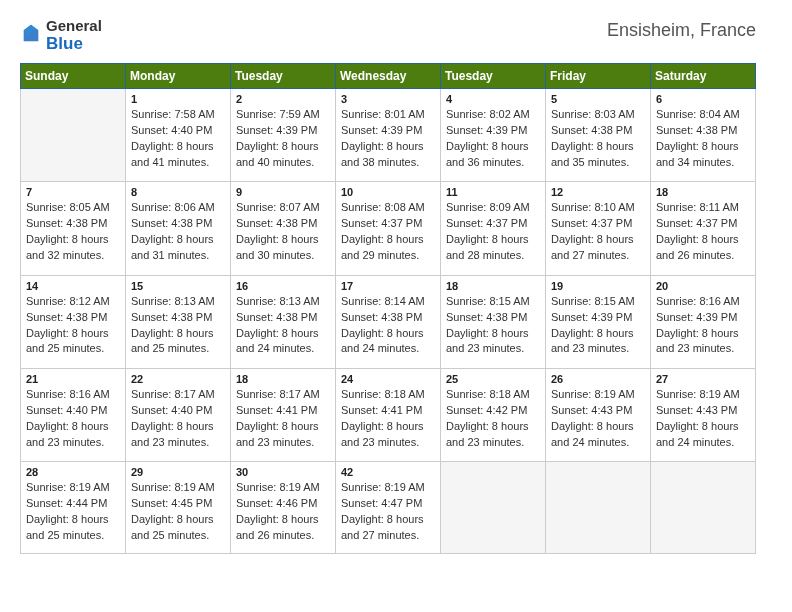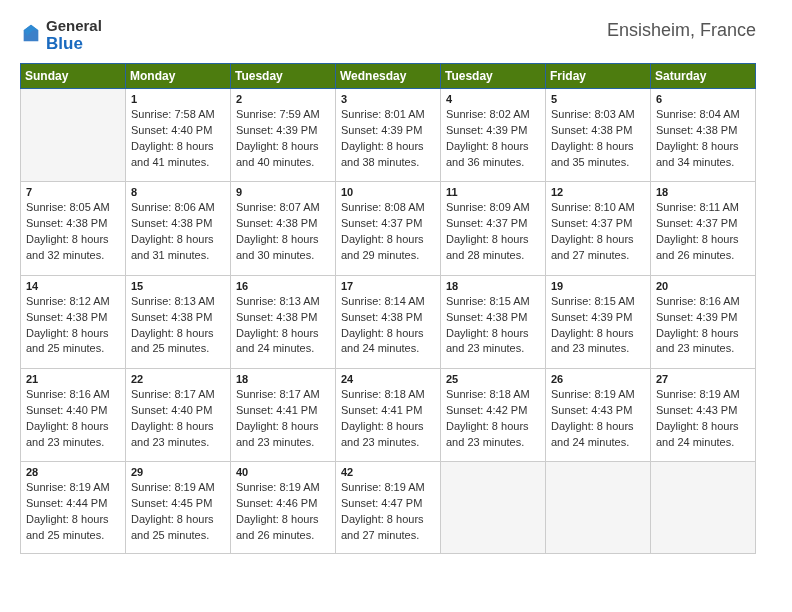--- a/index.html
+++ b/index.html
@@ -268,21 +268,21 @@
         <tr class="last-row">
           <td class="has-data">
             <span class="day-num">28</span>
             <div class="day-info"><span>Sunrise: 8:19 AM</span><br><span>Sunset: 4:44 PM</span><br><span>Daylight: 8 hours</span><br><span>and 25 minutes.</span></div>
           </td>
           <td class="has-data">
             <span class="day-num">29</span>
             <div class="day-info"><span>Sunrise: 8:19 AM</span><br><span>Sunset: 4:45 PM</span><br><span>Daylight: 8 hours</span><br><span>and 25 minutes.</span></div>
           </td>
           <td class="has-data">
-            <span class="day-num">40</span>
+            <span class="day-num">30</span>
             <div class="day-info"><span>Sunrise: 8:19 AM</span><br><span>Sunset: 4:46 PM</span><br><span>Daylight: 8 hours</span><br><span>and 26 minutes.</span></div>
           </td>
           <td class="has-data">
             <span class="day-num">42</span>
             <div class="day-info"><span>Sunrise: 8:19 AM</span><br><span>Sunset: 4:47 PM</span><br><span>Daylight: 8 hours</span><br><span>and 27 minutes.</span></div>
           </td>
           <td class="empty"></td>
           <td class="empty"></td>
           <td class="empty"></td>
         </tr>

